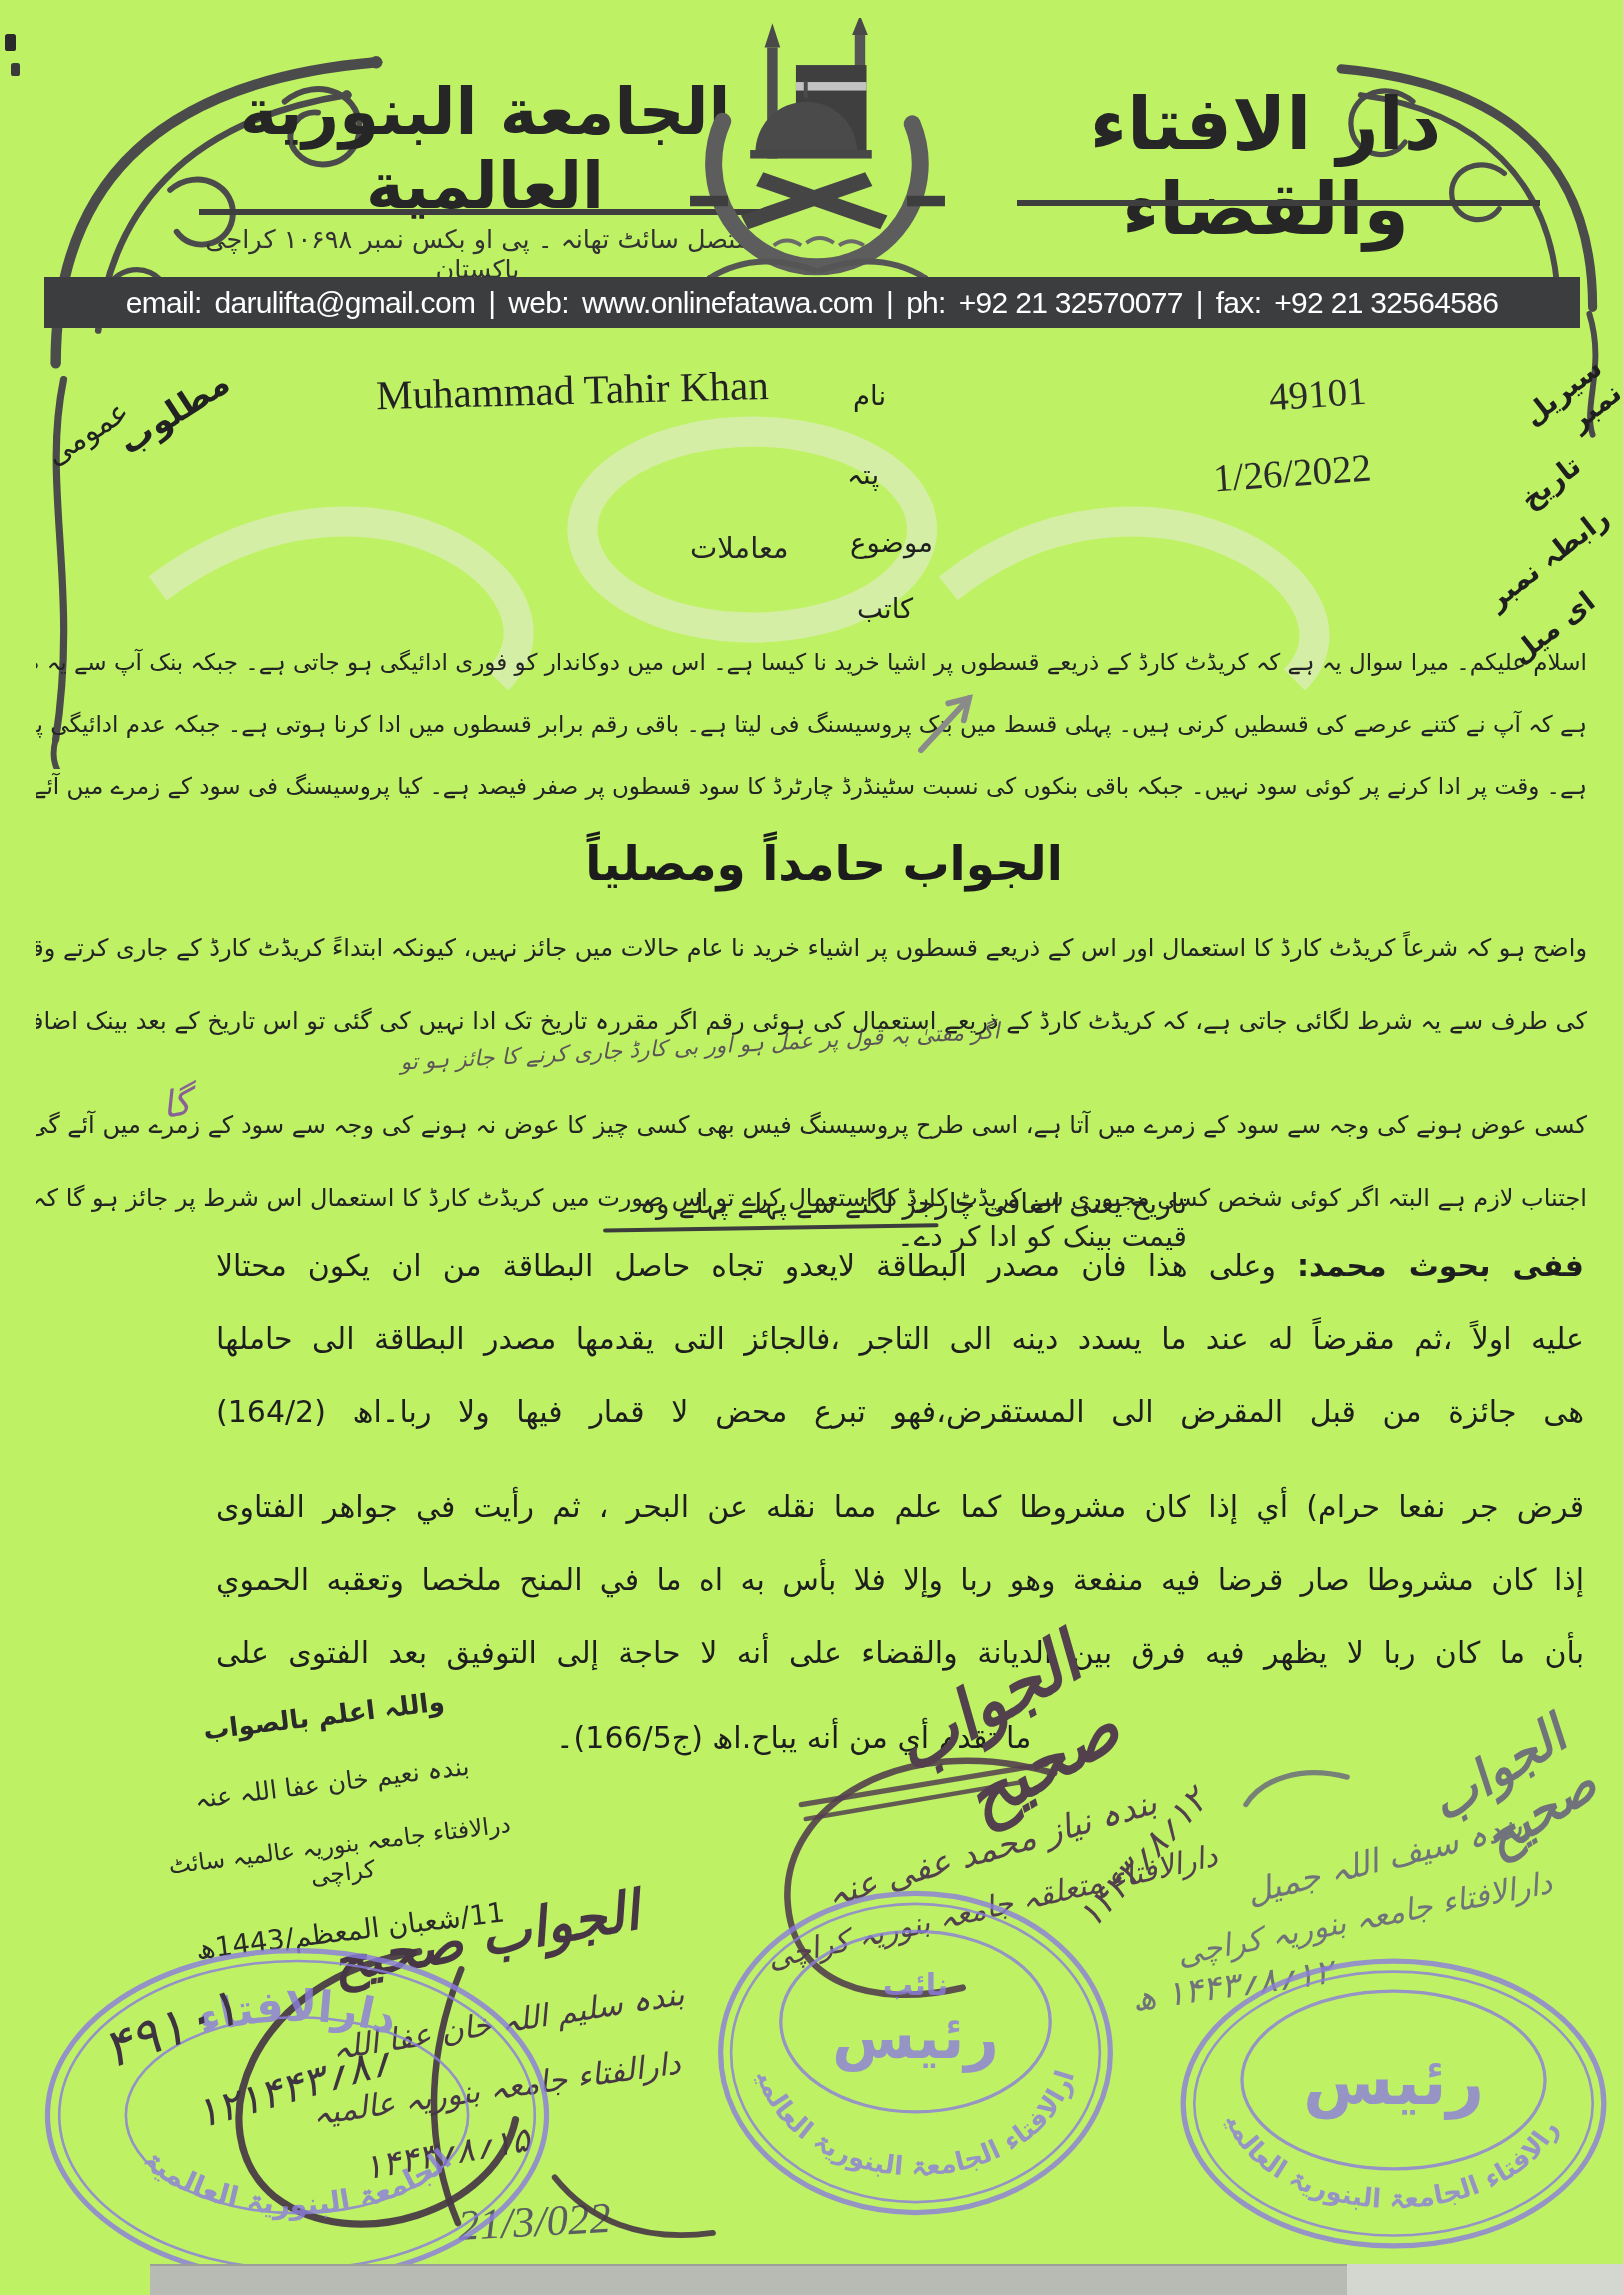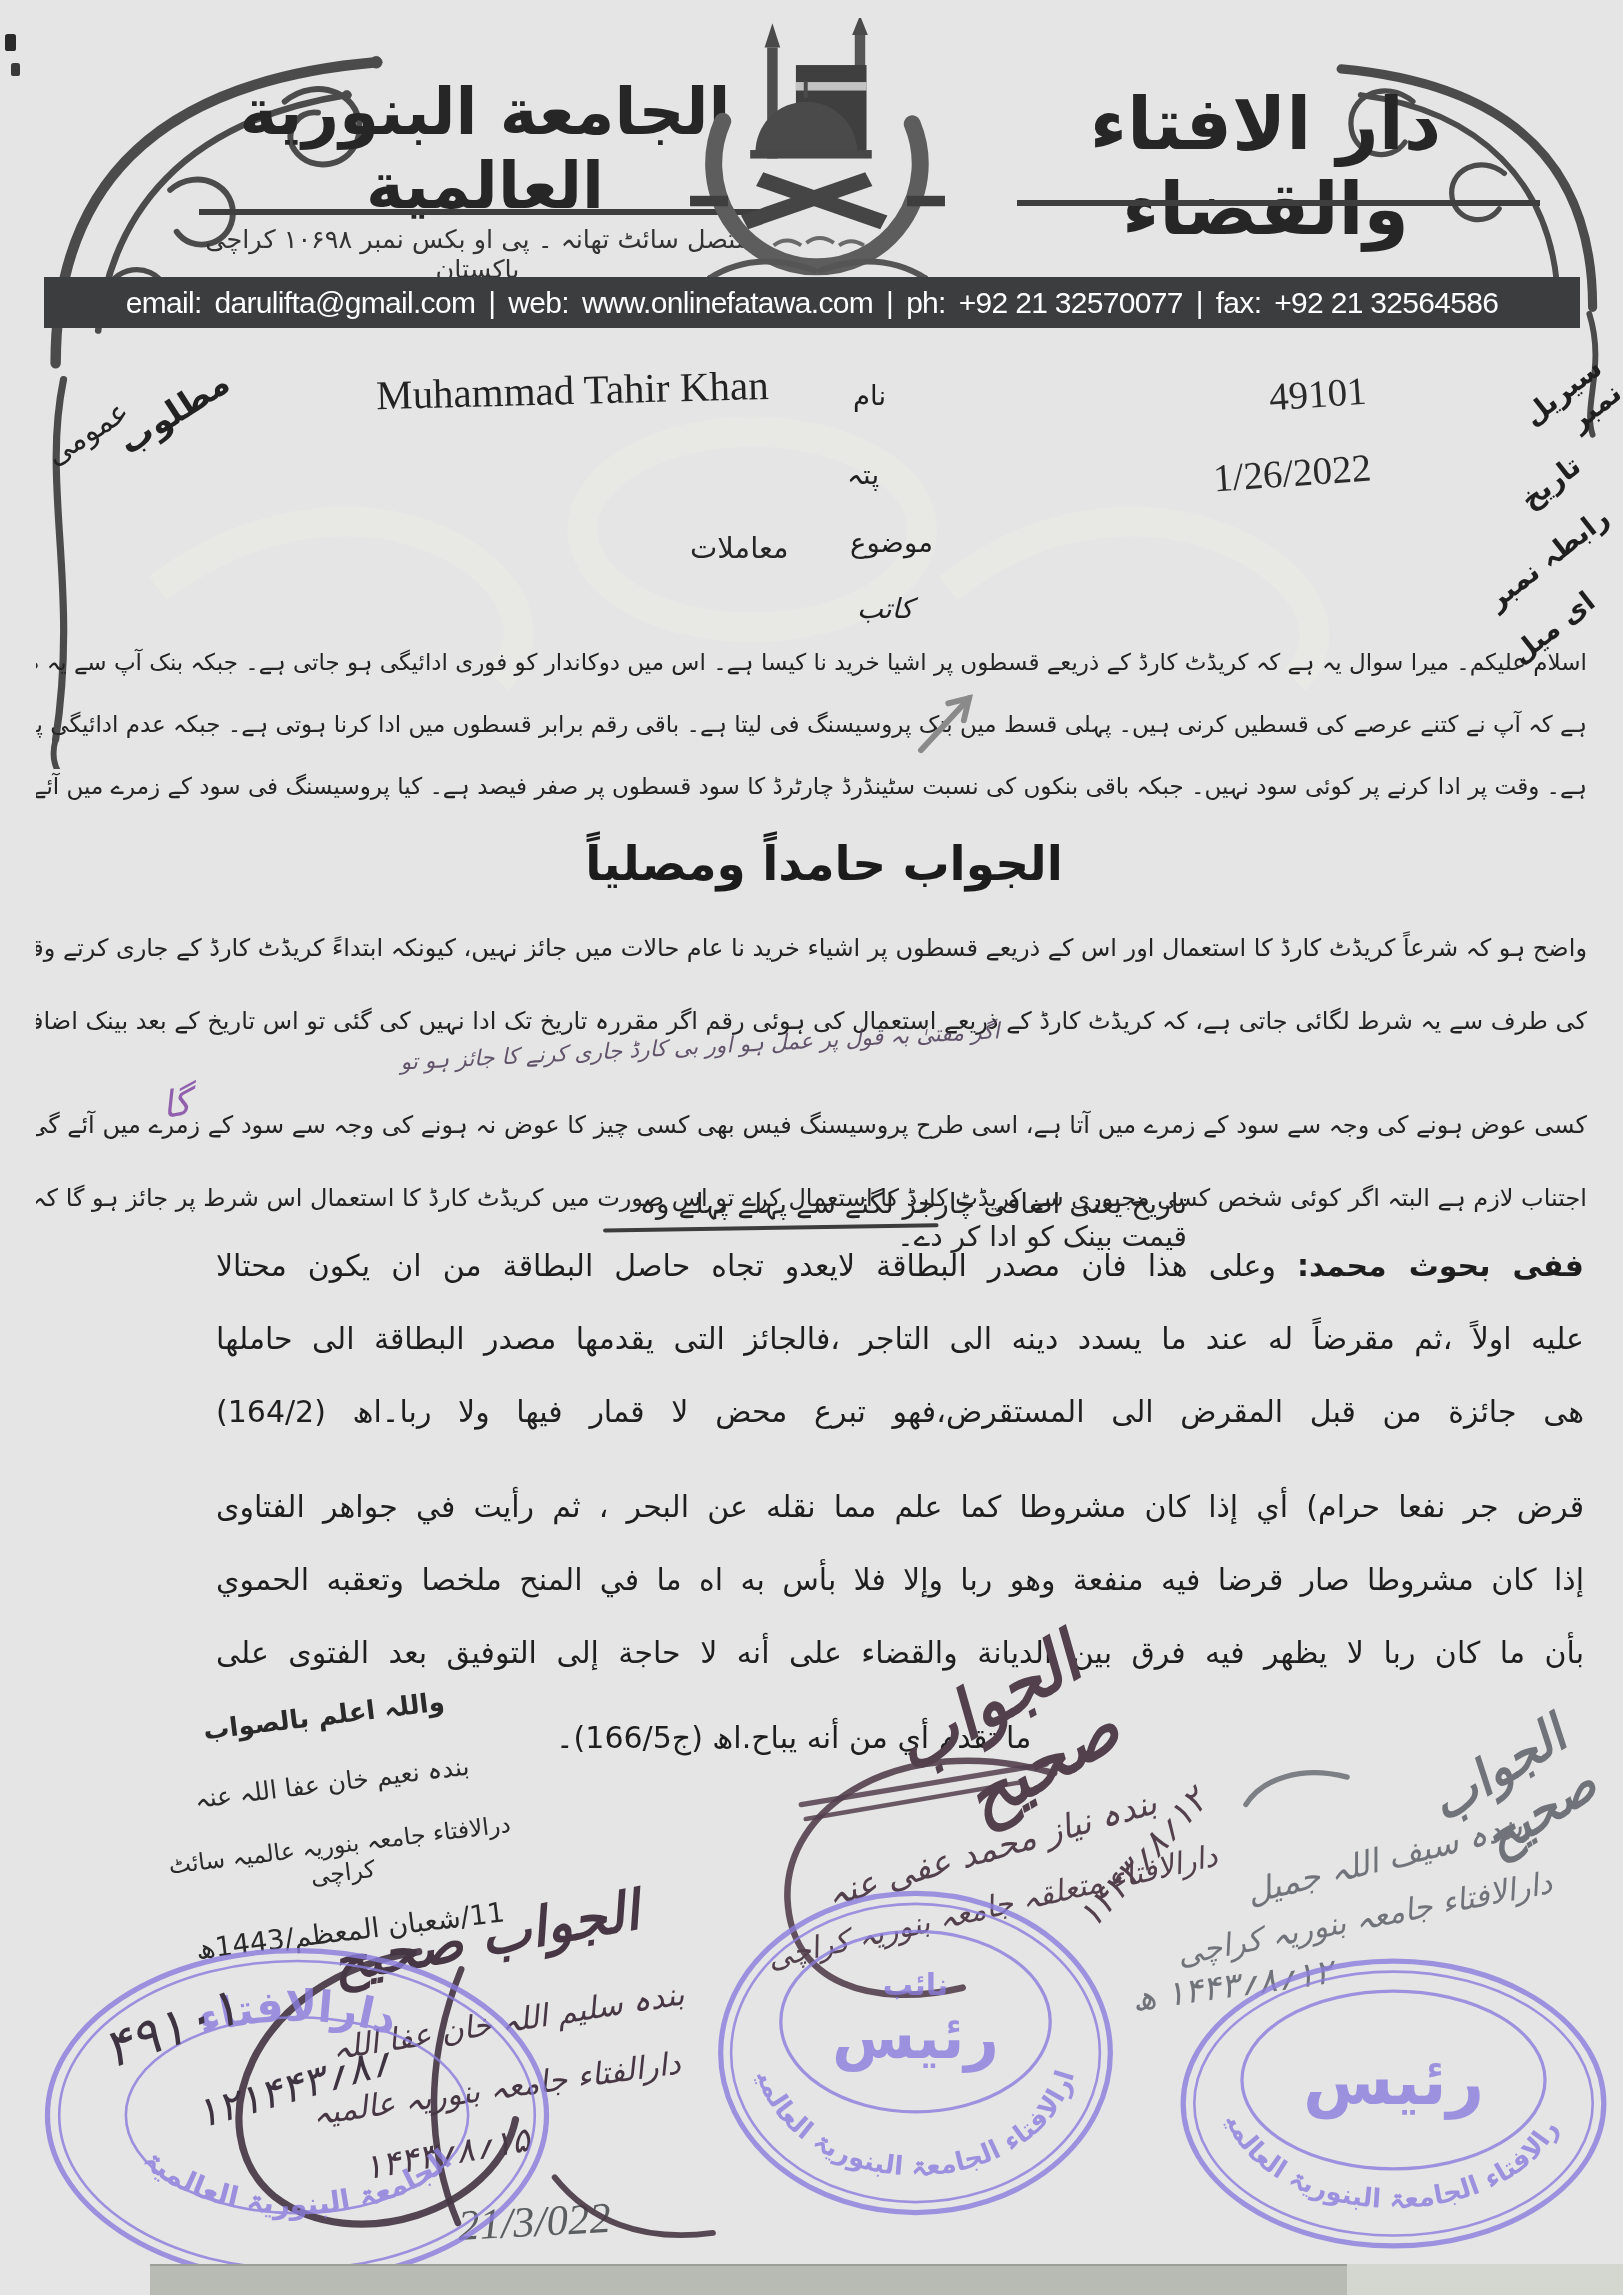--- a/index.html
+++ b/index.html
@@ -1,16 +1,16 @@
 <!DOCTYPE html>
 <html style="font-size:10.5px"><head>
 <meta charset="utf-8">
 <style>
   html,body{margin:0;padding:0;background:#8e8e8e;}
-  .page{position:relative;width:1624px;height:2295px;margin:0 auto;background:#e5e5e5;
+  .page{position:relative;width:1624px;height:2295px;margin:0 auto;background:#bef264;
         overflow:hidden;font-family:"DejaVu Sans",sans-serif;color:#222;}
   .abs{position:absolute;}
   .rtl{direction:rtl;}
   .urdu{font-family:"DejaVu Sans",sans-serif;}
   .serif{font-family:"Liberation Serif",serif;}
   .jline{text-align:justify;text-align-last:justify;white-space:nowrap;overflow:hidden;}
   .uline{font-size:23px;line-height:62px;height:62px;color:#242424;}
   .aline2{font-size:24px;line-height:73px;height:73px;color:#242424;}
   .arline{font-size:30px;line-height:73px;height:73px;color:#1e1e1e;}
   .hand{font-style:italic;}
@@ -125,21 +125,21 @@
   <div class="abs rtl urdu formlabel" style="left:1504px;top:611px;transform:rotate(-38deg);font-weight:bold;">ای میل</div>
 
   <div class="abs rtl urdu formlabel" style="left:853px;top:379px;">نام</div>
   <div class="abs serif" style="left:376px;top:366px;font-size:41px;transform:rotate(-1.5deg);color:#232323;">Muhammad Tahir Khan</div>
 
   <div class="abs rtl urdu formlabel" style="left:847px;top:458px;">پتہ</div>
 
   <div class="abs rtl urdu formlabel" style="left:850px;top:526px;">موضوع</div>
   <div class="abs rtl urdu" style="left:690px;top:531px;font-size:29px;color:#262626;">معاملات</div>
 
-  <div class="abs rtl urdu formlabel" style="left:857px;top:592px;font-style:italic;">کاتب</div>
+  <div class="abs rtl urdu formlabel" style="left:857px;top:592px;">کاتب</div>
 
   <div class="abs rtl urdu" style="left:112px;top:392px;font-size:34px;font-weight:bold;transform:rotate(-33deg);">مطلوب</div>
   <div class="abs rtl urdu" style="left:41px;top:415px;font-size:30px;transform:rotate(-33deg);">عمومی</div>
 
   <div class="abs rtl" style="left:36px;top:631px;width:1551px;">
     <div class="uline jline urdu">اسلام علیکم۔ میرا سوال یہ ہے کہ کریڈٹ کارڈ کے ذریعے قسطوں پر اشیا خرید نا کیسا ہے۔ اس میں دوکاندار کو فوری ادائیگی ہو جاتی ہے۔ جبکہ بنک آپ سے یہ طے کرتا</div>
     <div class="uline jline urdu">ہے کہ آپ نے کتنے عرصے کی قسطیں کرنی ہیں۔ پہلی قسط میں بنک پروسیسنگ فی لیتا ہے۔ باقی رقم برابر قسطوں میں ادا کرنا ہوتی ہے۔ جبکہ عدم ادائیگی پر سود لگتا</div>
     <div class="uline jline urdu">ہے۔ وقت پر ادا کرنے پر کوئی سود نہیں۔ جبکہ باقی بنکوں کی نسبت سٹینڈرڈ چارٹرڈ کا سود قسطوں پر صفر فیصد ہے۔ کیا پروسیسنگ فی سود کے زمرے میں آئے گی؟</div>
   </div>
 

